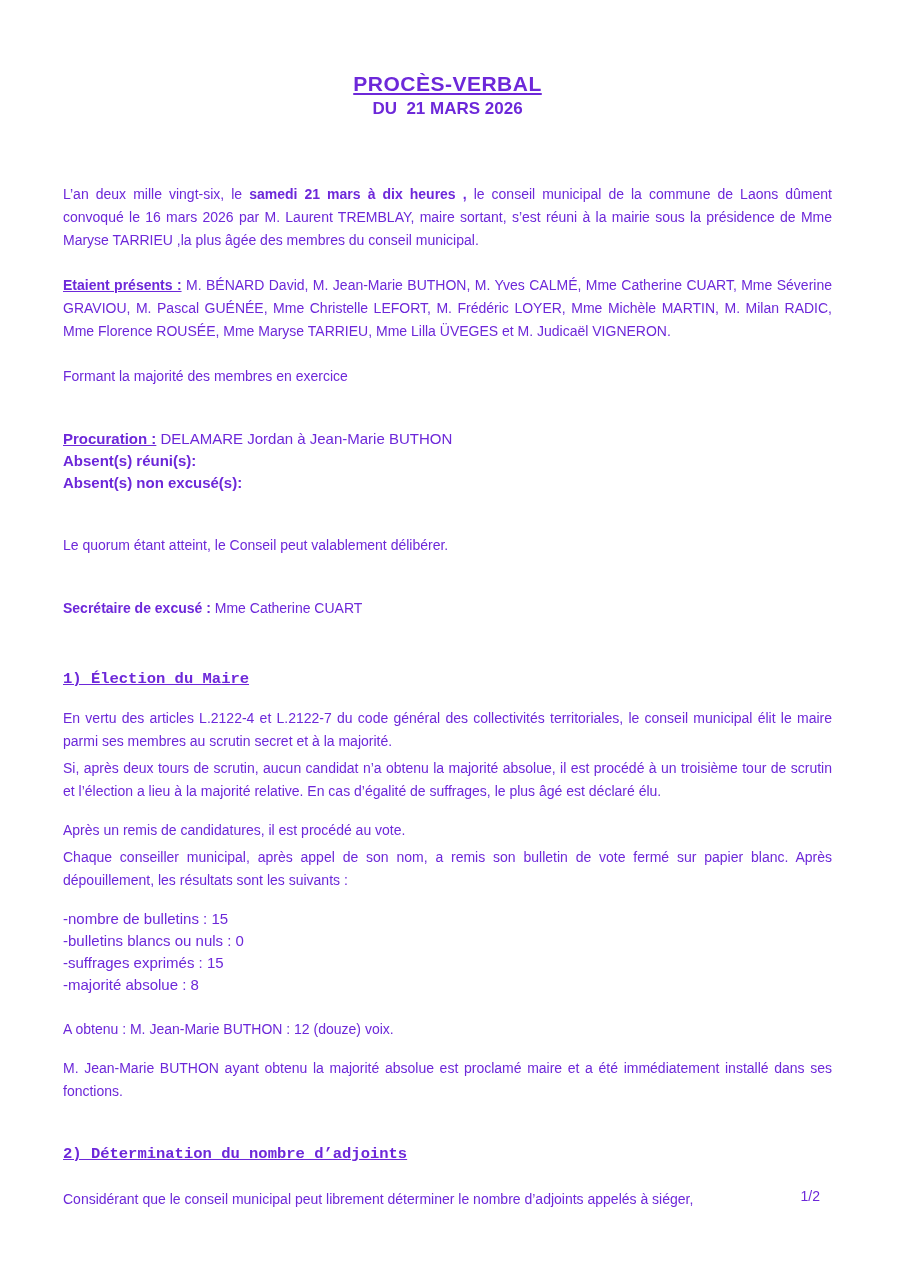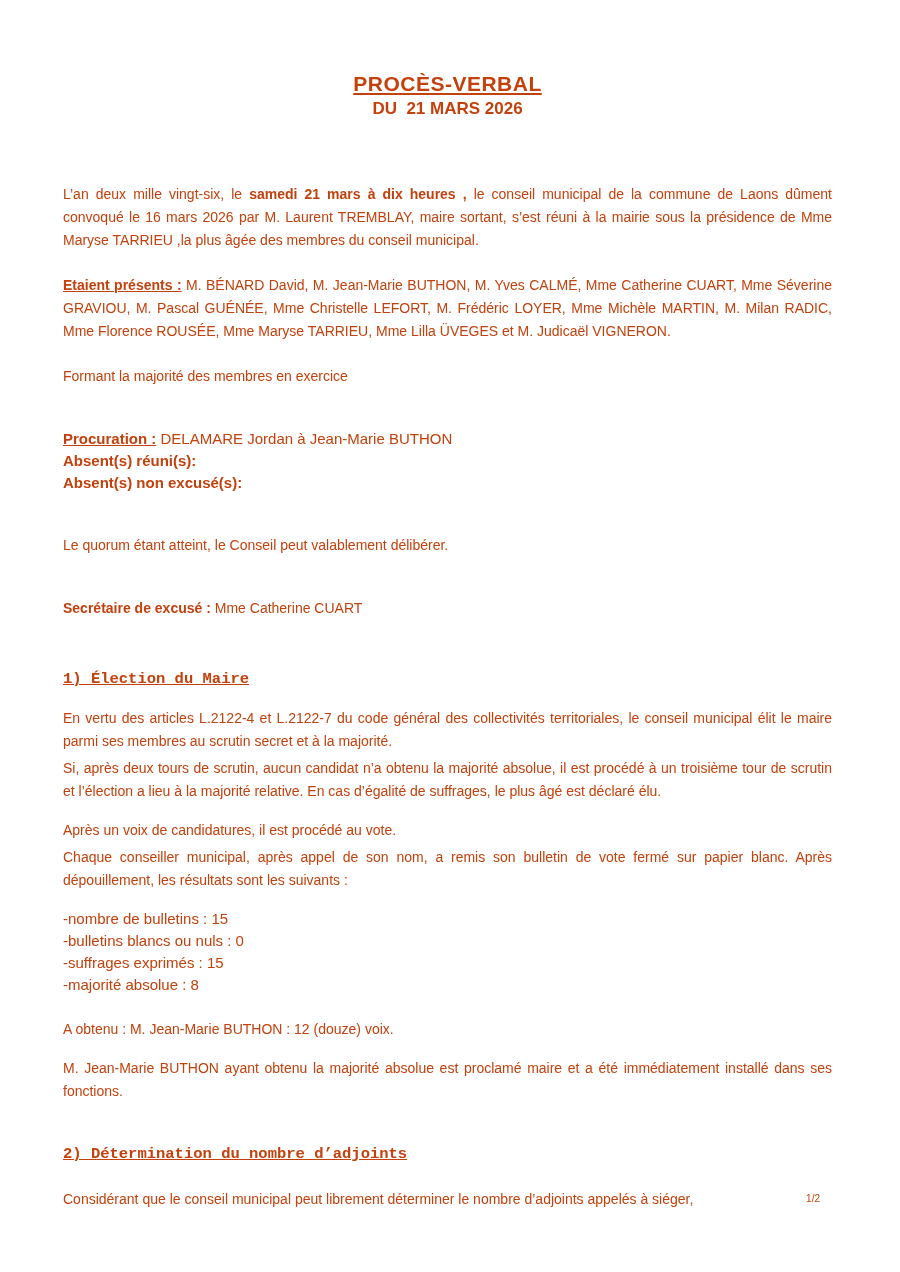--- a/index.html
+++ b/index.html
@@ -6,21 +6,21 @@
     margin: 0;
     padding: 0;
     background: #ffffff;
   }
   .page {
     position: relative;
     width: 900px;
     height: 1272px;
     background: #ffffff;
     font-family: "Liberation Sans", sans-serif;
-    color: #c2410c;
+    color: #6d28d9;
     overflow: hidden;
     box-sizing: border-box;
   }
   .content {
     padding: 72px 68px 0 63px;
     box-sizing: border-box;
   }
   .doc-header {
     text-align: center;
     margin-bottom: 64px;
@@ -61,21 +61,21 @@
     font-family: Liberation Mono, monospace;
   }
   .line {
     font-size: 15px;
     line-height: 22px;
   }
   .page-number {
     position: absolute;
     right: 80px;
     bottom: 68px;
-    font-size: 10px;
+    font-size: 14px;
   }
 </style>
 </head>
 <body>
 
 <div class="page">
   <div class="content">
 
     <header class="doc-header">
       <h1 class="doc-title">PROCÈS-VERBAL</h1>
@@ -100,21 +100,21 @@
 
     <h2 class="section-heading">1) Élection du Maire</h2>
 
     <div class="mb-sm">
       <p class="para justify tight">En vertu des articles L.2122-4 et L.2122-7 du code général des collectivités territoriales, le conseil municipal élit le maire parmi ses membres au scrutin secret et à la majorité.</p>
       <p class="para justify tight">Si, après deux tours de scrutin, aucun candidat n’a obtenu la majorité absolue, il est procédé à un troisième tour de scrutin et l’élection a lieu à la majorité relative. En cas d’égalité de suffrages, le plus âgé est déclaré élu.</p>
     </div>
 
 
     <div class="mb-sm">
-      <p class="para justify tight">Après un voix de candidatures, il est procédé au vote.</p>
+      <p class="para justify tight">Après un remis de candidatures, il est procédé au vote.</p>
       <p class="para justify tight">Chaque conseiller municipal, après appel de son nom, a remis son bulletin de vote fermé sur papier blanc. Après dépouillement, les résultats sont les suivants :</p>
     </div>
 
     <div class="mb-md">
       <div class="line">-nombre de bulletins : 15</div>
       <div class="line">-bulletins blancs ou nuls : 0</div>
       <div class="line">-suffrages exprimés : 15</div>
       <div class="line">-majorité absolue : 8</div>
     </div>
 

